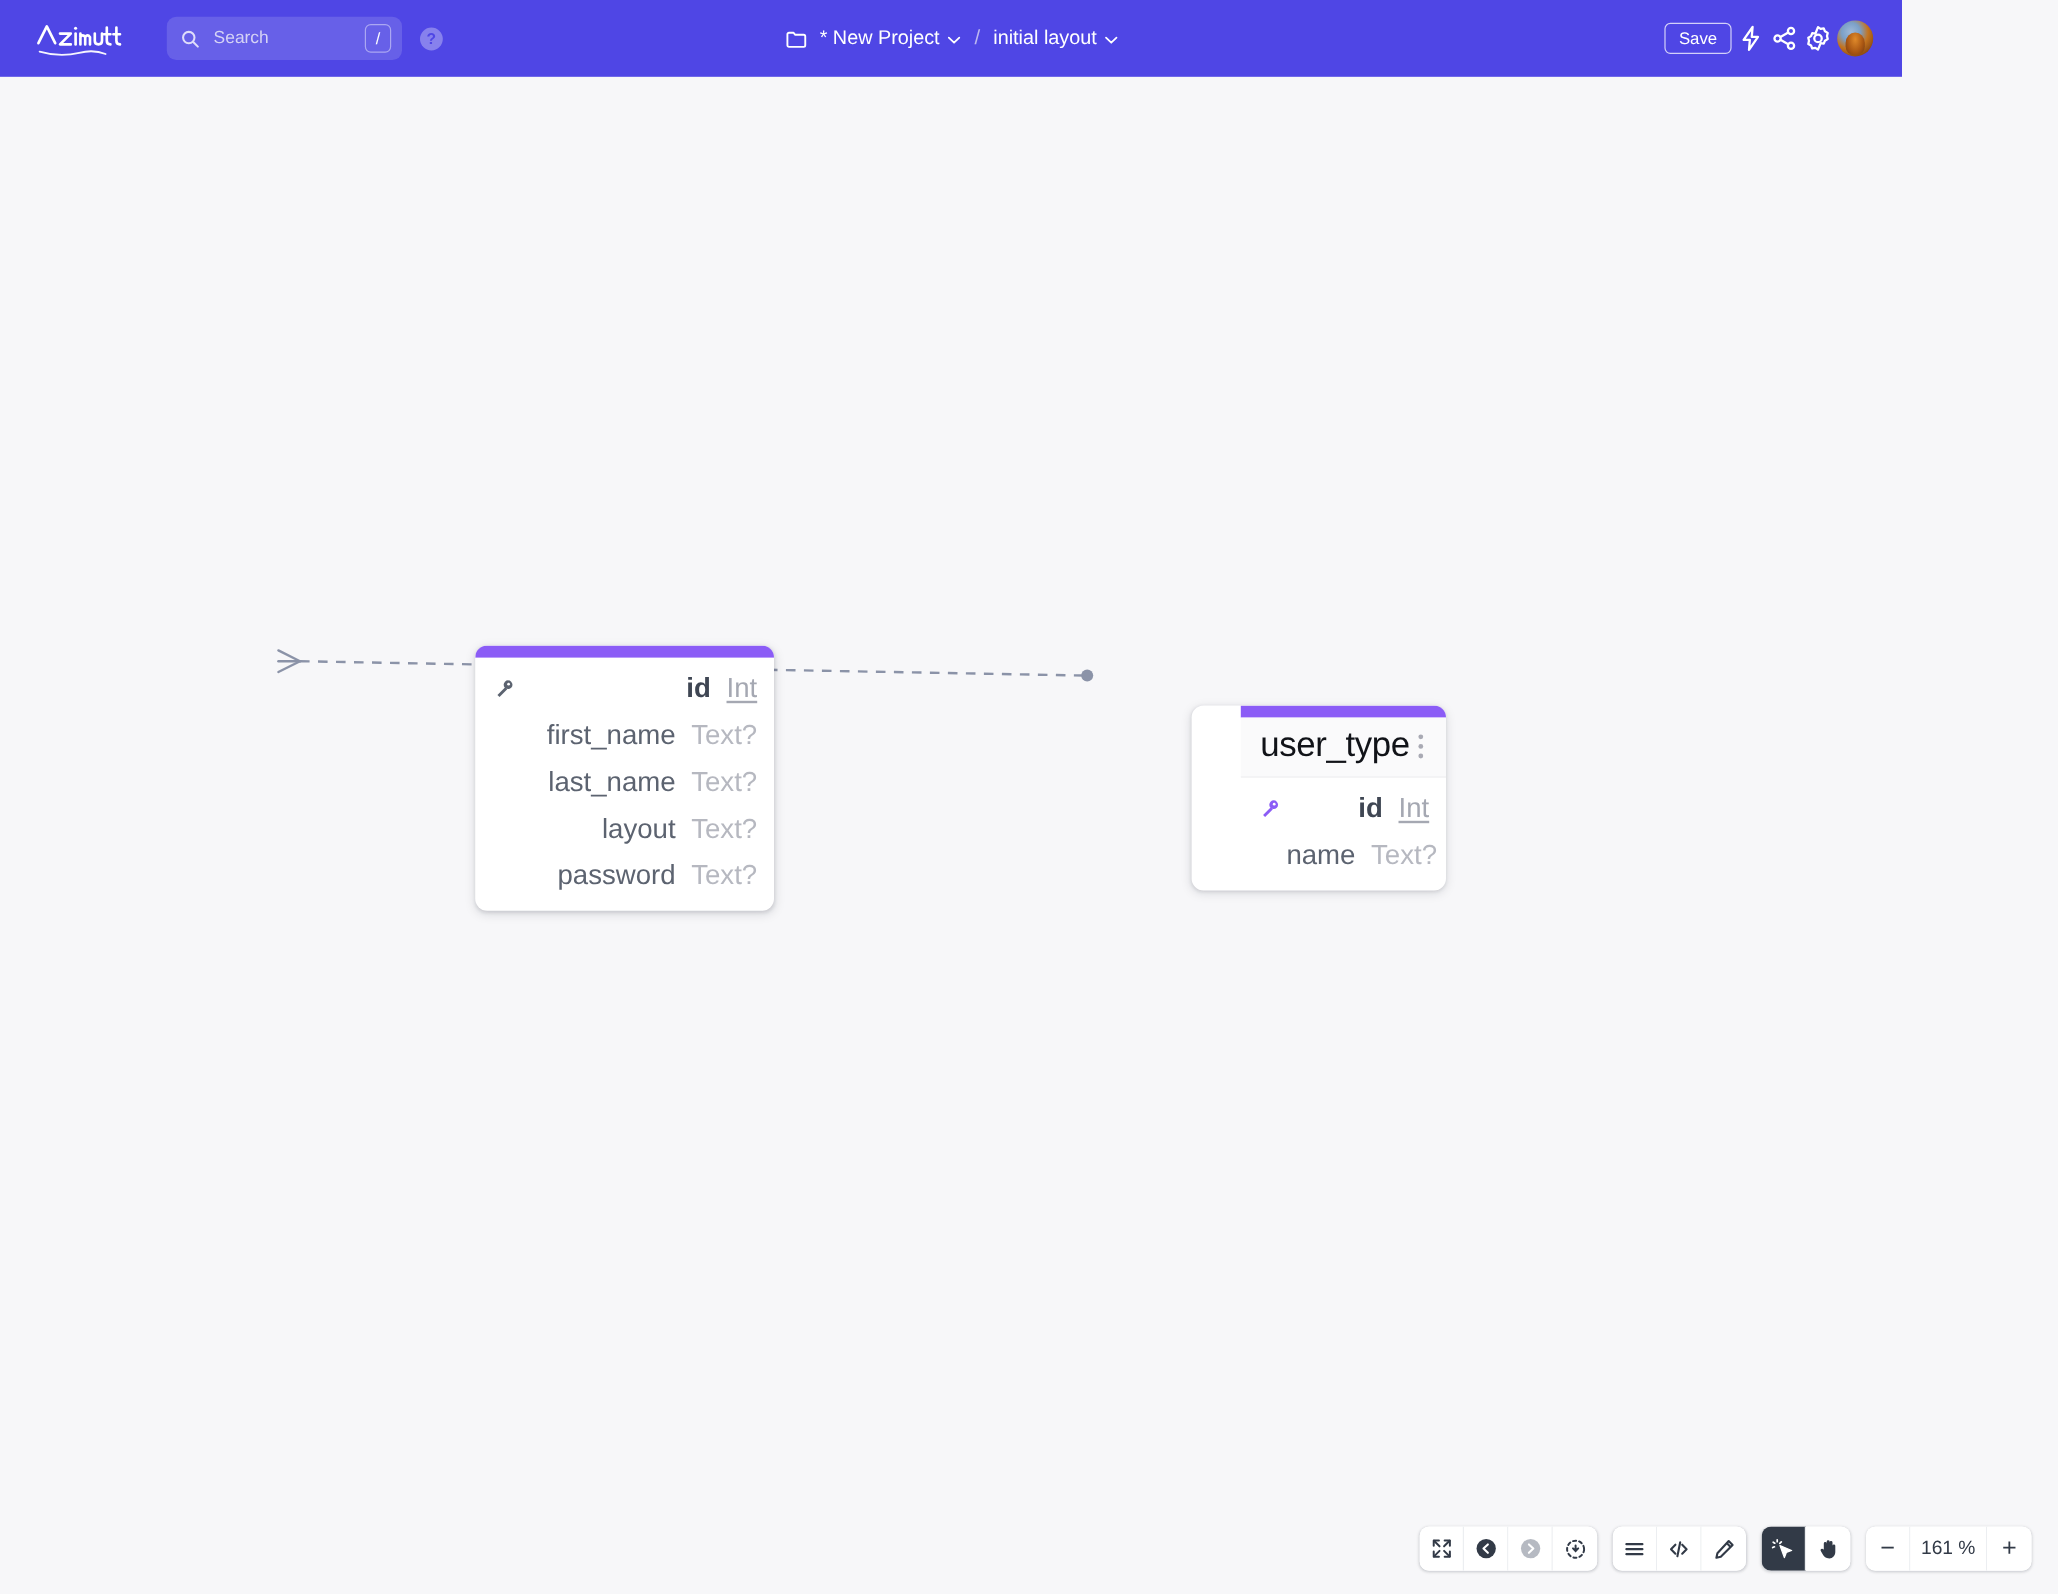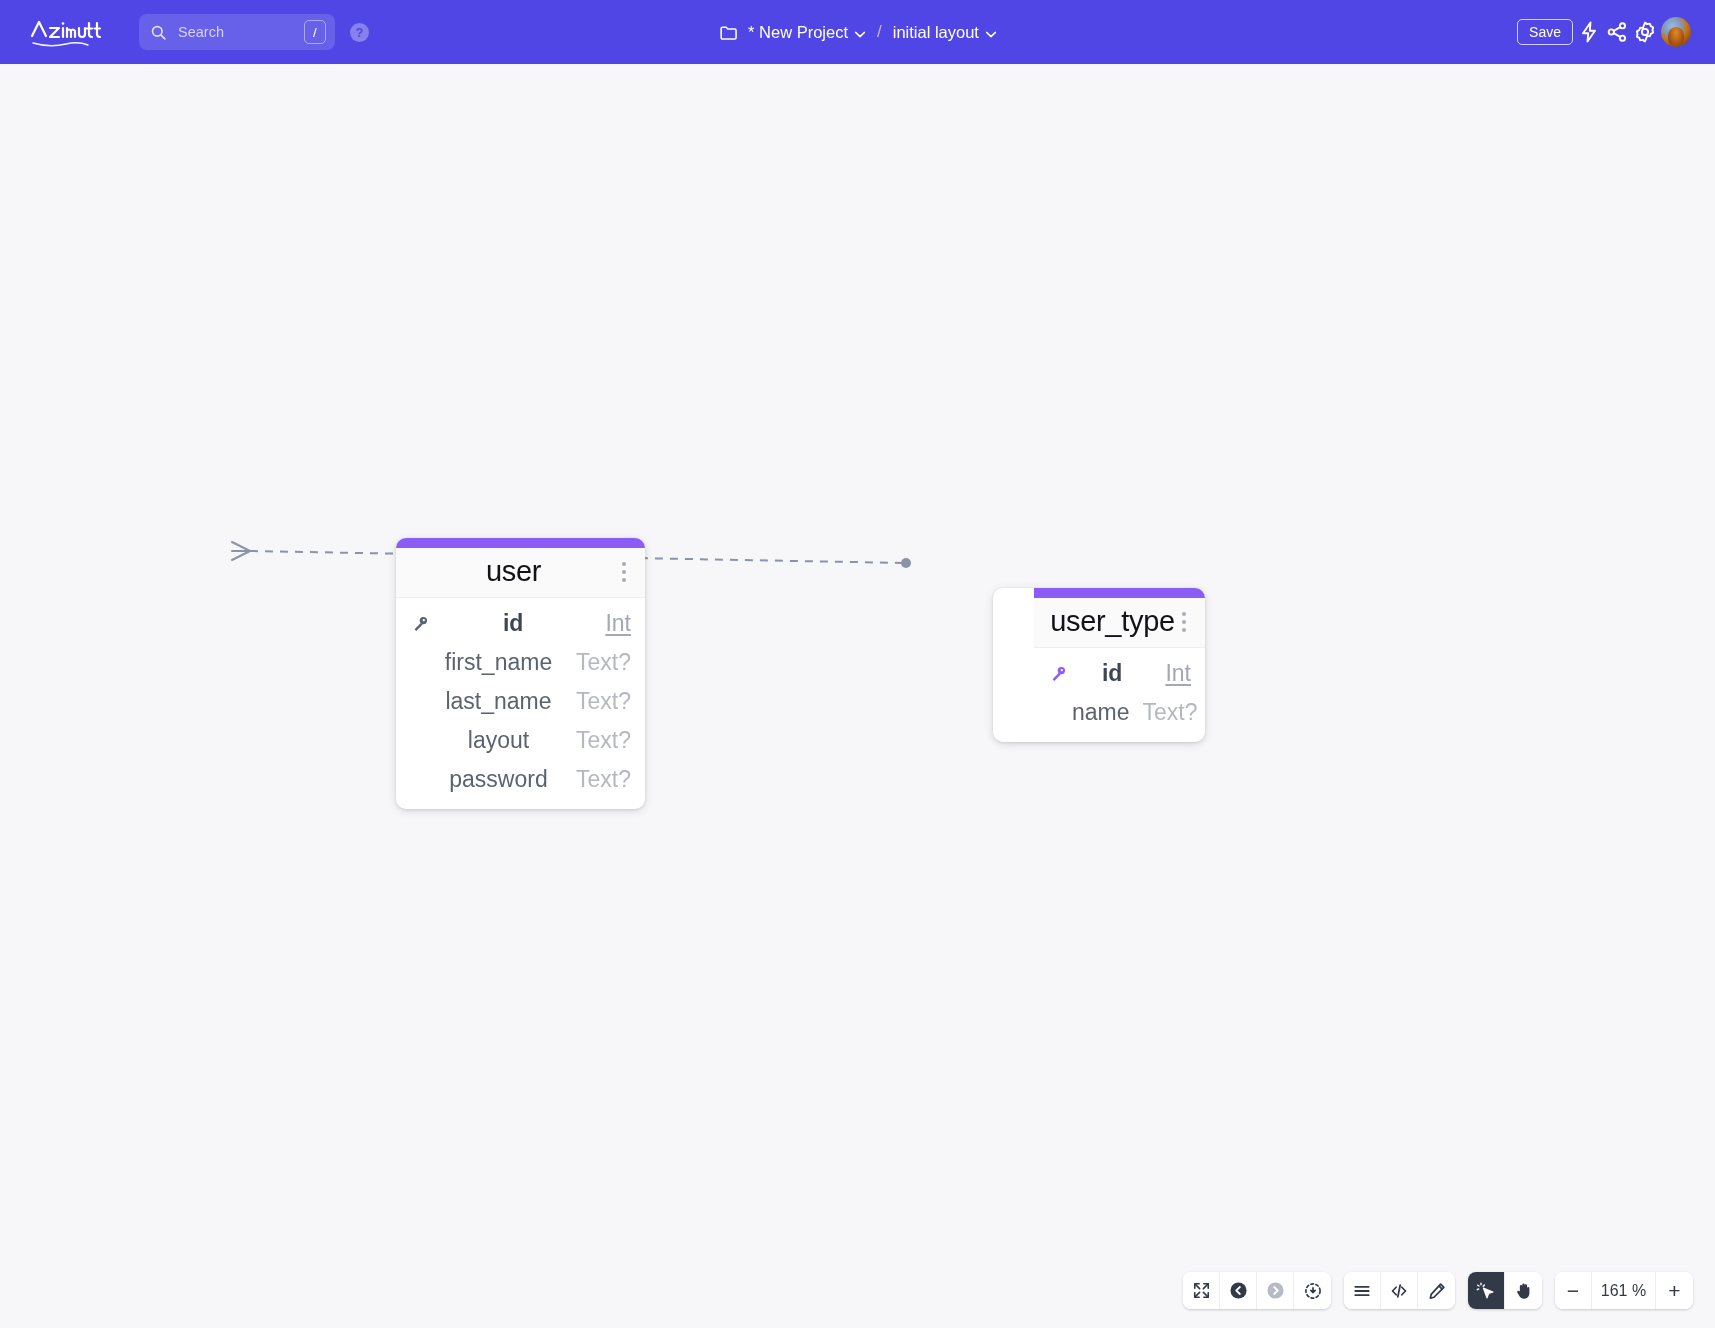--- a/index.html
+++ b/index.html
@@ -8,21 +8,21 @@
     height: 1328px;
     overflow: hidden;
     font-family: "Liberation Sans", sans-serif;
     background: #f7f7f9;
   }
 
   
   #header {
     position: absolute;
     top: 0; left: 0;
-    width: 1715px;
+    width: 1585px;
     height: 64px;
     background: #4f46e5;
     display: flex;
     align-items: center;
     z-index: 50;
   }
   .logo {
     margin-left: 28px;
     width: 78px;
     height: 40px;
@@ -181,21 +181,21 @@
     align-items: center;
     padding: 0 14px 0 16px;
     height: 39px;
     cursor: pointer;
   }
   .col-icon { width: 22px; flex: 0 0 auto; display: flex; align-items: center; }
   .col-name {
     flex: 1 1 auto;
     font-size: 23px;
     color: #5c6370;
-    text-align: center;
+    text-align: right;
     padding-right: 13px;
     line-height: 1;
     white-space: nowrap;
   }
   .col-name.pk { color: #3f4653; font-weight: bold; }
   .col-type {
     font-size: 23px;
     color: #b6b8c0;
     line-height: 1;
     white-space: nowrap;
@@ -347,28 +347,20 @@
     <g>
       <path d="M 250 487 L 906 499" fill="none" stroke="#8b93a8" stroke-width="2" stroke-dasharray="8 7"></path>
       <path d="M 232 478 L 250 487 L 232 496" fill="none" stroke="#8b93a8" stroke-width="2" stroke-linecap="round" stroke-linejoin="round"></path>
       <path d="M 232 487 L 250 487" stroke="#8b93a8" stroke-width="2" stroke-linecap="round"></path>
       <circle cx="906" cy="499" r="5" fill="#8b93a8"></circle>
     </g>
   </svg>
 
   <div class="table-card" style="left:396px; top:474px; width:249px;">
     <div class="table-accent"></div>
-    <div class="table-head">
-      <div class="table-title">user</div>
-      <div class="kebab">
-          <i></i>
-          <i></i>
-          <i></i>
-        </div>
-    </div>
     <div class="col-list">
 
       <div class="col-row">
         <span class="col-icon">
           <svg viewBox="0 0 20 20" width="17" height="17">
               <g fill="#5c6370">
                 <circle cx="13.4" cy="6.6" r="4.3"></circle>
                 <path d="M10.6 9.1 L3 16.7 l2 2 L12.6 11.1z"></path>
               </g>
               <circle cx="13.9" cy="6.1" r="1.35" fill="#ffffff"></circle>

